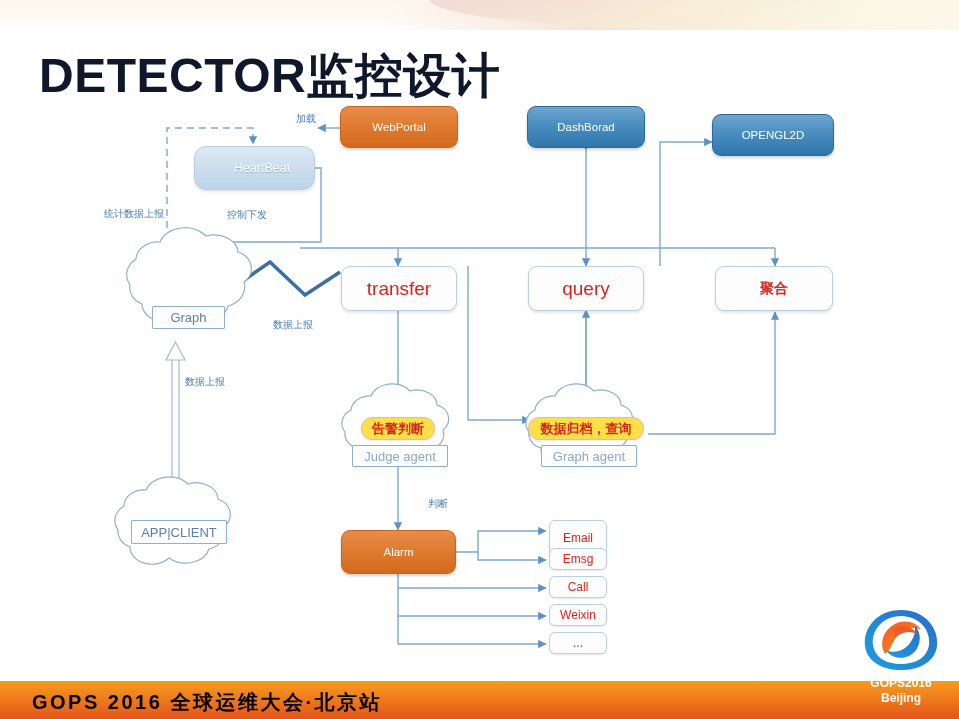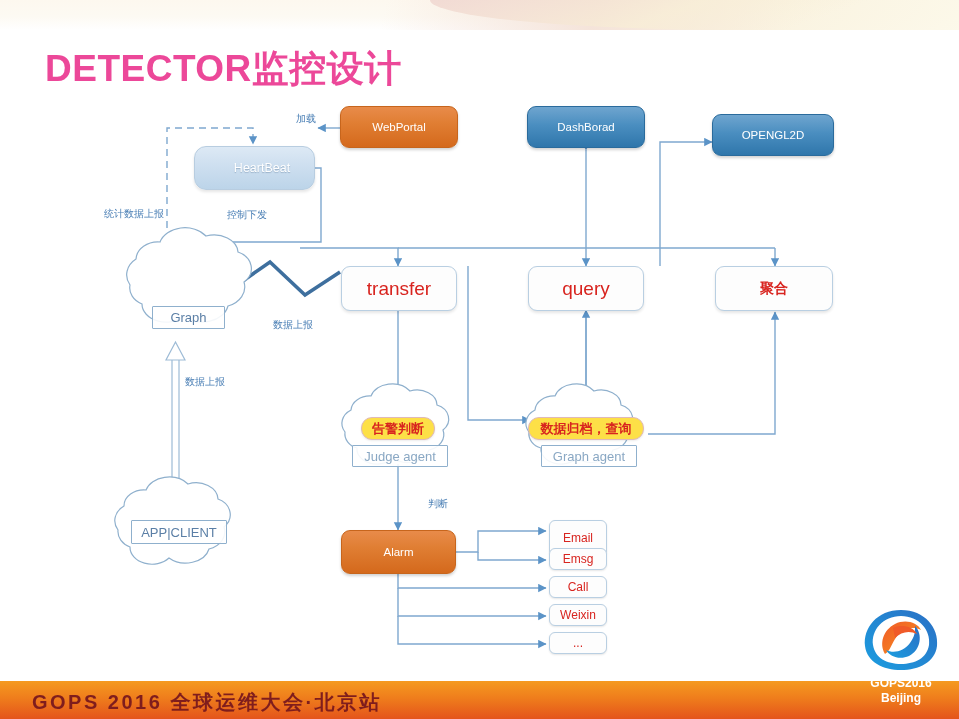--- a/index.html
+++ b/index.html
@@ -19,22 +19,22 @@
       linear-gradient(180deg,#fdf8ef 0%,#fdfaf3 55%,#ffffff 100%);
   }
   .topband:after{
     content:"";position:absolute;left:430px;top:0;width:529px;height:30px;
     background:linear-gradient(160deg,rgba(240,214,208,.85) 0%,rgba(248,238,214,.75) 45%,rgba(255,255,255,0) 72%);
     border-bottom-left-radius:60% 100%;
   }
 
   
   .title{
-    position:absolute;left:45px;top:44px;
-    font-size:37px;font-weight:bold;color:#ec4899;
+    position:absolute;left:39px;top:44px;
+    font-size:48px;font-weight:bold;color:#0f172a;
     letter-spacing:.5px;white-space:nowrap;
   }
 
   
   .canvas{position:absolute;left:0;top:90px;width:959px;height:580px;}
   .canvas svg{position:absolute;left:0;top:0;}
 
   
   .node{position:absolute;box-sizing:border-box;display:flex;
         align-items:center;justify-content:center;text-align:center;}
@@ -89,21 +89,21 @@
     position:absolute;color:#4a7fb5;font-size:10px;white-space:nowrap;
   }
 
   
   .footer{
     position:absolute;left:0;top:681px;width:959px;height:38px;
     background:linear-gradient(180deg,#f59a20 0%,#ef7d1c 45%,#e4541b 100%);
   }
   .footer-text{
     position:absolute;left:32px;top:689px;
-    color:#7f1d1d;font-size:20px;font-weight:bold;letter-spacing:2.5px;
+    color:#000000;font-size:20px;font-weight:bold;letter-spacing:2.5px;
     white-space:nowrap;
   }
   .logo{
     position:absolute;left:855px;top:604px;width:92px;height:70px;
   }
   .logo-caption{
     position:absolute;left:855px;top:676px;width:92px;
     text-align:center;color:#ffffff;font-size:12px;font-weight:bold;
     line-height:15px;z-index:5;
   }

